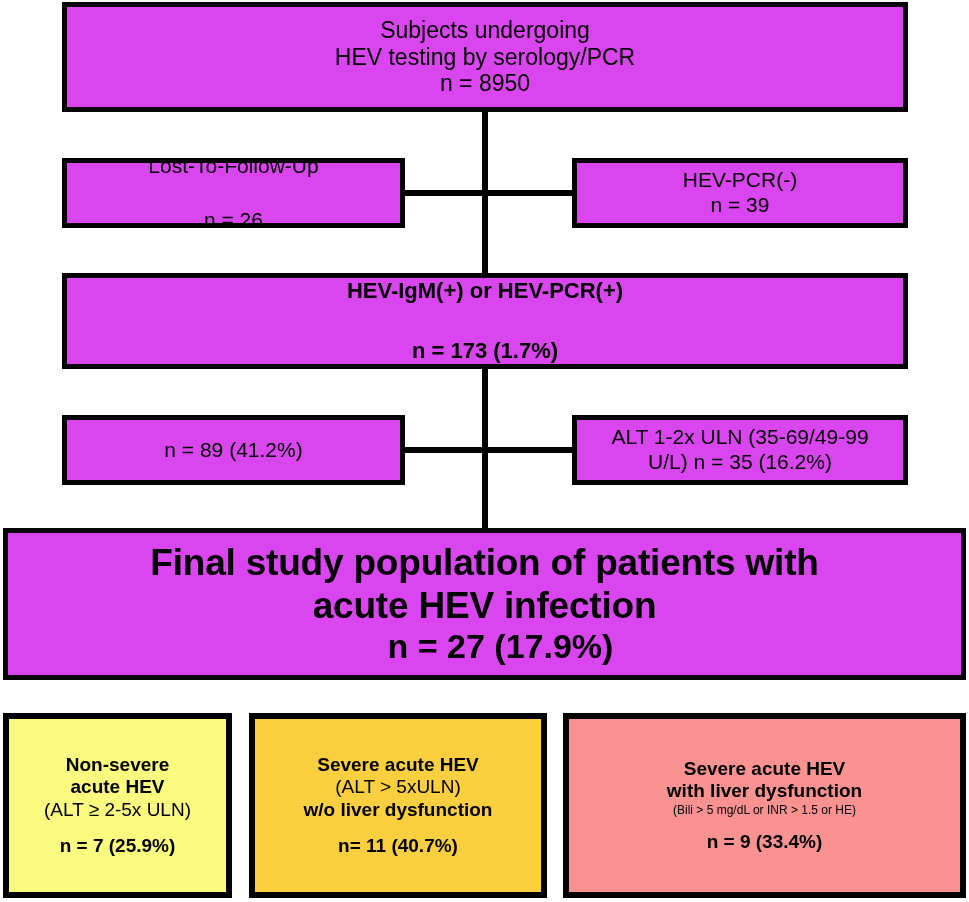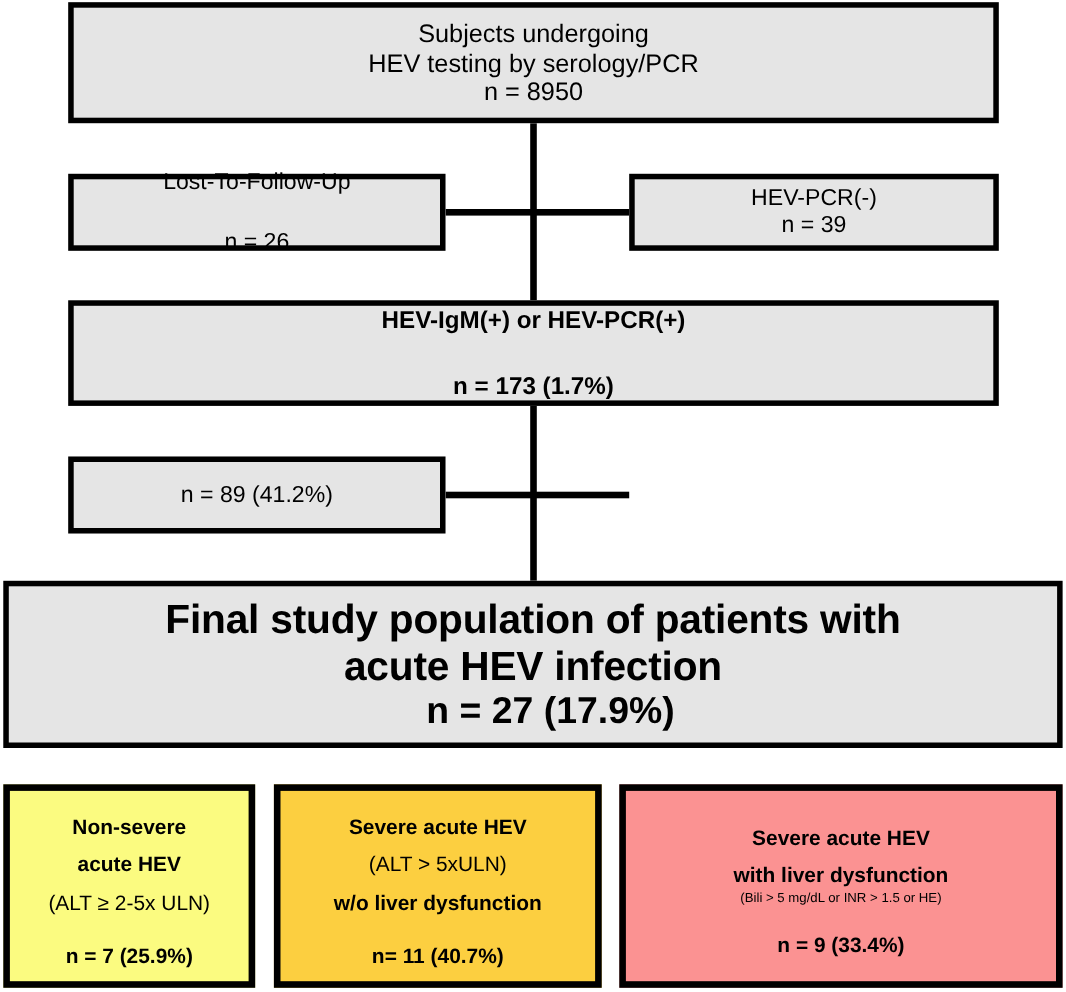--- a/index.html
+++ b/index.html
@@ -25,40 +25,40 @@
   .conn {
     position: absolute;
     background: #000000;
   }
 
   
   .box {
     position: absolute;
     box-sizing: border-box;
     border: 5px solid #000000;
-    background: #e5e5e5;
+    background: #d946ef;
     display: flex;
     flex-direction: column;
     align-items: center;
     justify-content: center;
     text-align: center;
     line-height: 1.17;
   }
   .box .ln { display: block; white-space: nowrap; }
 
   
   .t-reg   { font-weight: 400; }
   .t-bold  { font-weight: 700; }
 
   .sz-top   { font-size: 23px; }
   .sz-side  { font-size: 21px; }
   .sz-mid   { font-size: 22px; justify-content: space-between; }
   .sz-final-1 { font-size: 37px; font-weight: 700; letter-spacing: -0.2px; }
   .sz-final-2 { font-size: 34px; font-weight: 700; margin-left: 32px; }
-  .sz-leaf  { font-size: 19px; margin-top: 12px; }
+  .sz-leaf  { font-size: 19px; }
   .sz-leaf-sm { font-size: 12px; }
 
   .gap-sm { height: 14px; }
 
   
   #box-screened   { left: 62px;  top: 2px;   width: 846px; height: 110px; }
   #box-ltfu       { left: 62px;  top: 158px; width: 343px; height: 70px; gap: 29px;  }
   #box-pcrneg     { left: 572px; top: 158px; width: 336px; height: 70px;  }
   #box-positive   { left: 62px;  top: 273px; width: 846px; height: 96px;  }
   #box-normalalt  { left: 62px;  top: 415px; width: 343px; height: 70px;  }
@@ -113,20 +113,24 @@
 
   <div class="box sz-mid t-bold" id="box-positive">
     <span class="ln">HEV-IgM(+) or HEV-PCR(+)</span>
     <span class="ln">n = 173 (1.7%)</span>
   </div>
 
   <div class="box sz-side t-reg" id="box-normalalt">
     <span class="ln">n = 89 (41.2%)</span>
   </div>
 
+  <div class="box sz-side t-reg" id="box-altuln">
+    <span class="ln">ALT 1-2x ULN (35-69/49-99</span>
+    <span class="ln">U/L) n = 35 (16.2%)</span>
+  </div>
 
   <div class="box" id="box-final">
     <span class="ln sz-final-1">Final study population of patients with</span>
     <span class="ln sz-final-1">acute HEV infection</span>
     <span class="ln sz-final-2">n = 27 (17.9%)</span>
   </div>
 
   <div class="box" id="box-nonsevere">
     <span class="ln sz-leaf t-bold">Non-severe</span>
     <span class="ln sz-leaf t-bold">acute HEV</span>

